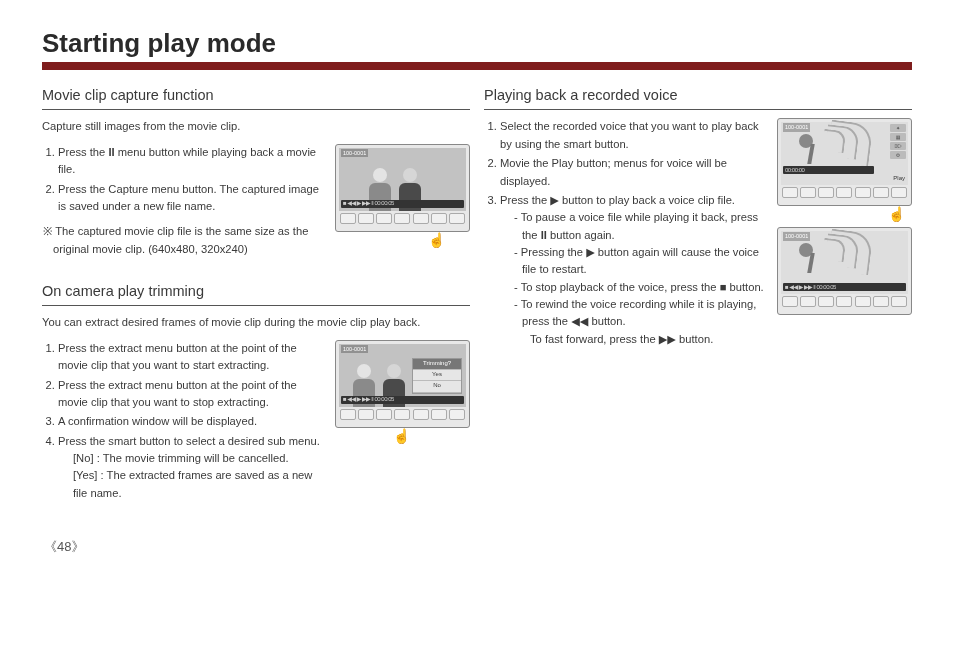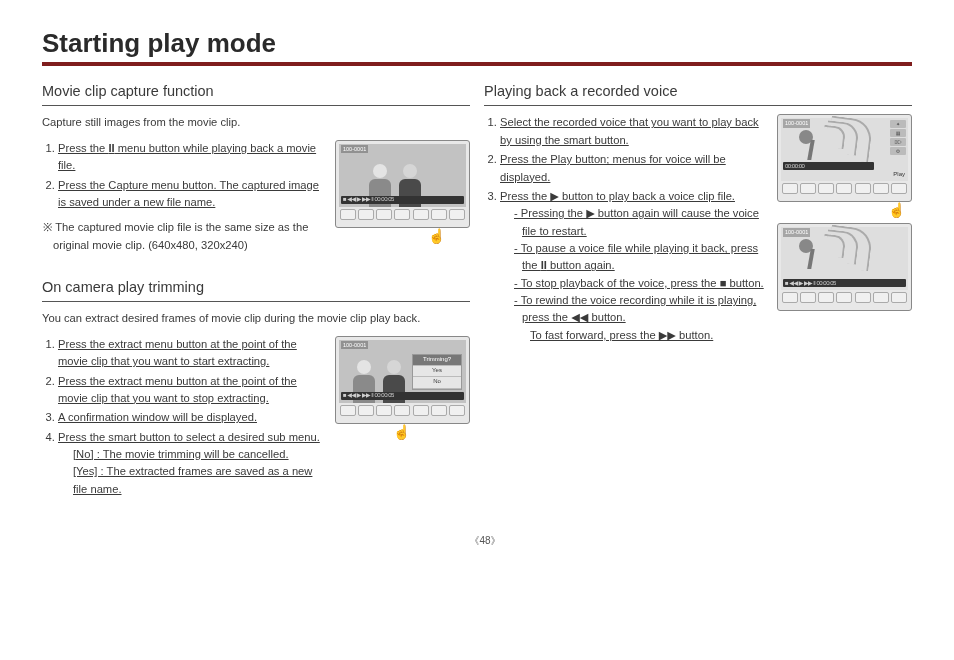--- a/index.html
+++ b/index.html
@@ -12,21 +12,21 @@
     height: 660px;
     box-sizing: border-box;
   }
   .page {
     padding: 28px 42px 18px 42px;
   }
   .page-title {
     font-size: 26px;
     font-weight: 600;
     color: #2a2a2a;
-    border-bottom: 4px solid #7f1d1d;
+    border-bottom: 8px solid #7f1d1d;
     padding-bottom: 3px;
     margin-bottom: 14px;
   }
   .cols {
     display: flex;
     gap: 14px;
   }
   .col {
     flex: 1;
     font-size: 11.2px;
@@ -52,21 +52,20 @@
   }
   .text-block {
     flex: 1;
   }
   ol.steps {
     margin: 0 0 8px 0;
     padding-left: 16px;
   }
   ol.steps li {
     margin-bottom: 2px;
-    text-decoration: underline;
   }
   .note {
     margin: 4px 0 4px 1px;
     text-indent: -10px;
     padding-left: 10px;
   }
   .sub {
     margin-left: 14px;
     text-indent: -8px;
     padding-left: 8px;
@@ -244,25 +243,24 @@
     text-align: center;
   }
   .dialog .dlg-title {
     background: #777; color: #fff;
   }
   .dialog div {
     border-bottom: 1px solid #bbb;
     padding: 0 0 1px 0;
   }
   .page-num {
-    font-size: 10px;
+    font-size: 13px;
     color: #555;
     margin-top: 10px;
-    margin-left: 16px;
-    text-align: center;
+    margin-left: 2px;
   }
 </style>
 </head>
 <body>
 
 <div class="page">
   <div class="page-title">Starting play mode</div>
 
   <div class="cols">
 
@@ -375,27 +373,27 @@
     </div>
 
     <div class="col">
       <div class="section">
         <div class="sec-title">Playing back a recorded voice</div>
 
         <div class="flexrow">
           <div class="text-block">
             <ol class="steps">
               <li>Select the recorded voice that you want to play back by using the smart button.</li>
-              <li>Press the Play button; menus for voice will be displayed.</li>
+              <li>Movie the Play button; menus for voice will be displayed.</li>
               <li>
                 <span>Press the  ▶  button to play back a voice clip file.</span>
-                <div class="sub">- Pressing the  ▶  button again will cause the voice file to restart.</div>
                 <div class="sub">
                   <span>- To pause a voice file while playing it back, press the </span><b>II</b><span> button again.</span>
                 </div>
+                <div class="sub">- Pressing the  ▶  button again will cause the voice file to restart.</div>
                 <div class="sub">- To stop playback of the voice, press the  ■  button.</div>
                 <div class="sub">
                   <span>- To rewind the voice recording while it is playing, press the  ◀◀  button.</span><br>
                   <span style="padding-left:8px;">To fast forward, press the  ▶▶  button.</span>
                 </div>
               </li>
             </ol>
           </div>
 
           <div class="lcd-wrap">

